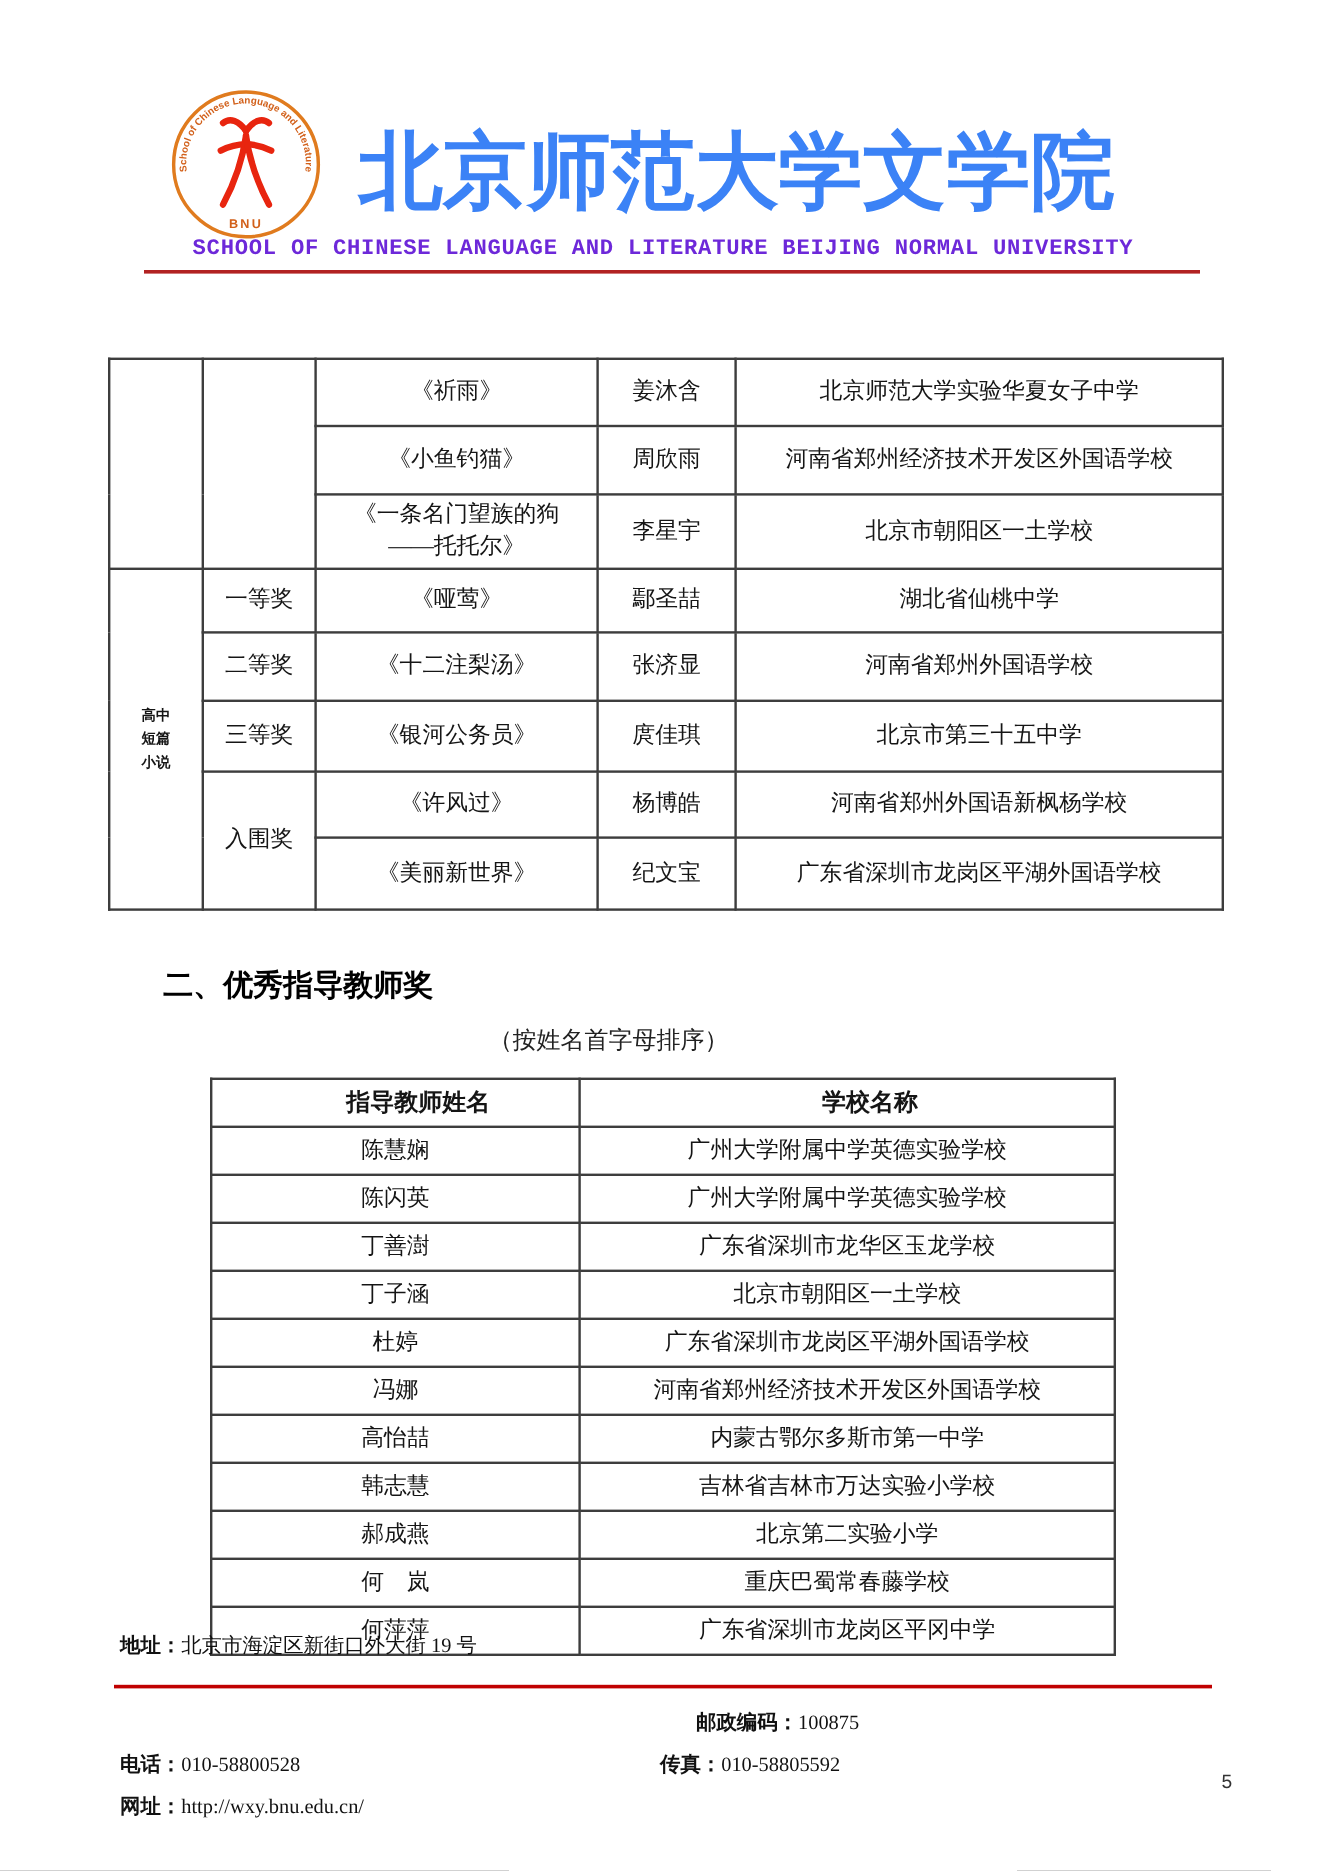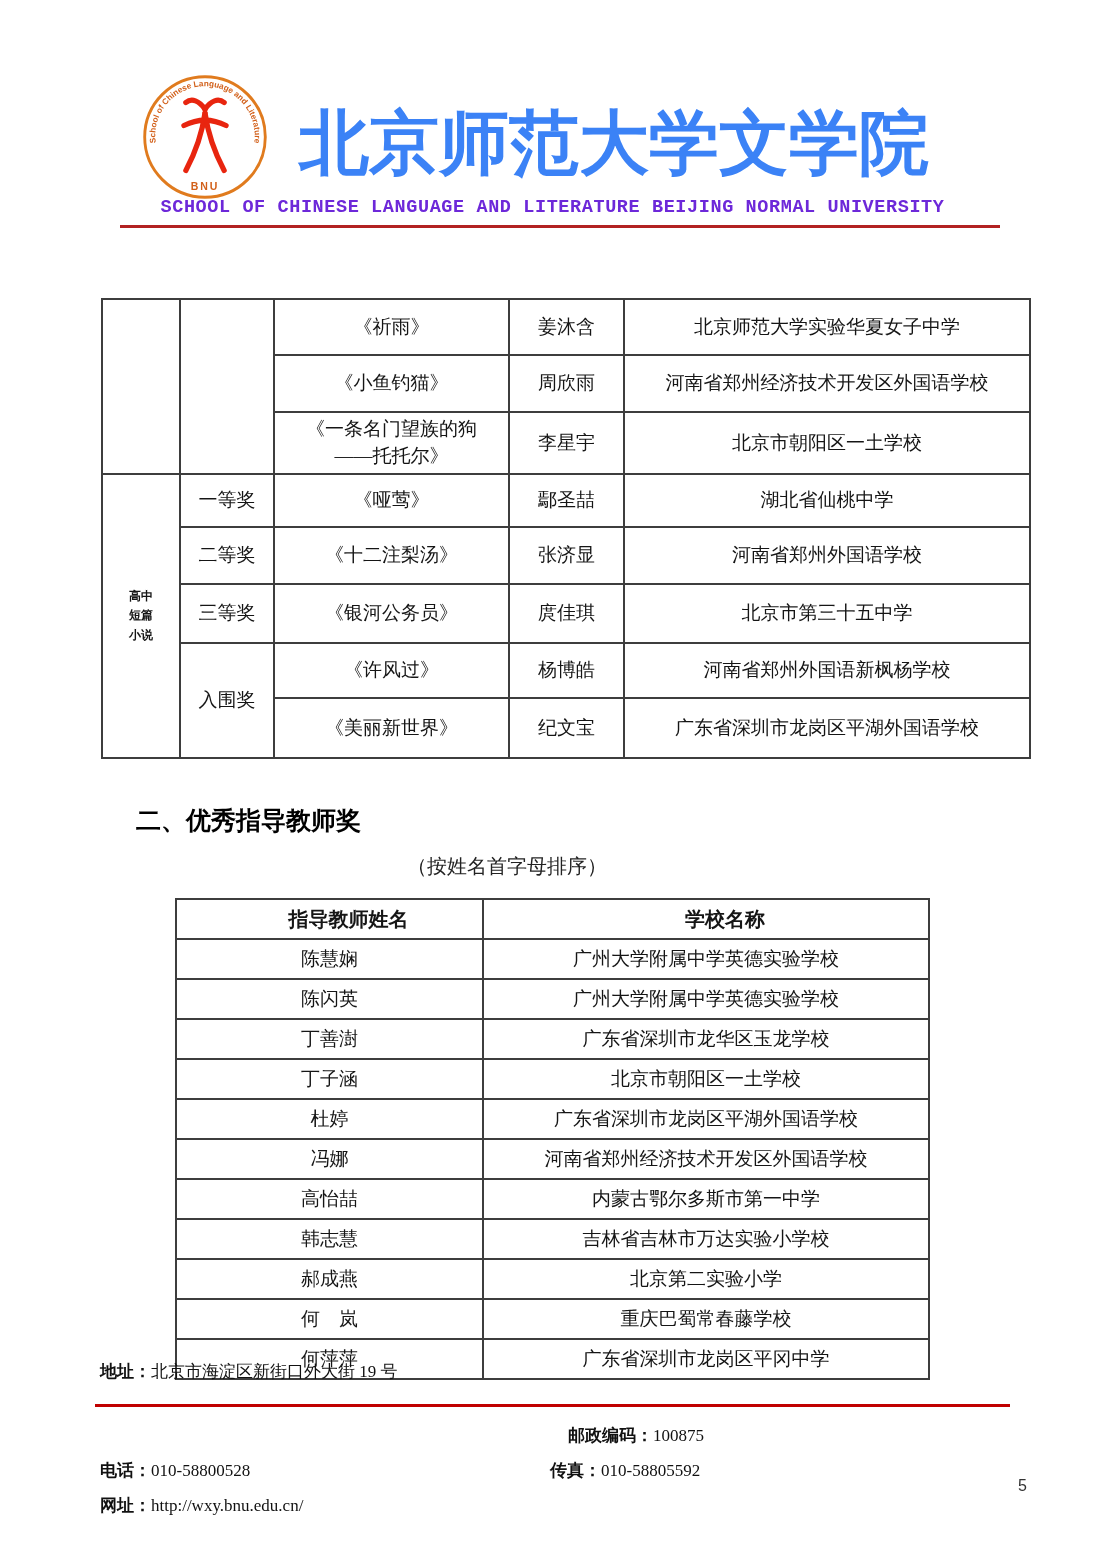--- a/index.html
+++ b/index.html
@@ -31,21 +31,21 @@
   .header-rule { position:absolute; left:120px; top:225px; width:880px; height:3px; background:#b22222; }
 
   
   table { border-collapse:collapse; table-layout:fixed; position:absolute; }
   td, th {
     border:2px solid #3d3d3d;
     text-align:center; vertical-align:middle;
     font-size:19px; color:#151515; padding:0 10px;
     line-height:1.4; overflow:hidden;
   }
-  .t1 { left:90px; top:298px; width:928px;margin-left:11px; }
+  .t1 { left:90px; top:298px; width:928px; }
   .t1 .cat { font-weight:bold; font-size:12px; line-height:1.6; }
   .t2 { left:175px; top:898px; width:753px; }
   .t2 th { font-weight:bold; font-size:20px;padding-left:48px; }
 
   
   .section-heading {
     position:absolute; left:136px; top:804px;
     font-size:25px; font-weight:bold; color:#000;
     font-family:"Liberation Sans","DejaVu Sans",sans-serif;
   }
@@ -213,21 +213,21 @@
       <td>广东省深圳市龙岗区平冈中学</td>
     </tr>
   </tbody>
     </table>
 
   <div class="footer-rule"></div>
 
   <div class="f-item" style="left:100px; top:1360px;text-align:center;">
     <span class="lbl">地址：</span><span class="val">北京市海淀区新街口外大街 19 号</span>
   </div>
-  <div class="f-item" style="left:568px; top:1424px;">
+  <div class="f-item" style="left:580px; top:1424px;">
     <span class="lbl">邮政编码：</span><span class="val">100875</span>
   </div>
   <div class="f-item" style="left:100px; top:1459px;">
     <span class="lbl">电话：</span><span class="val">010-58800528</span>
   </div>
   <div class="f-item" style="left:550px; top:1459px;">
     <span class="lbl">传真：</span><span class="val">010-58805592</span>
   </div>
   <div class="f-item" style="left:100px; top:1494px;">
     <span class="lbl">网址：</span><span class="val">http://wxy.bnu.edu.cn/</span>

